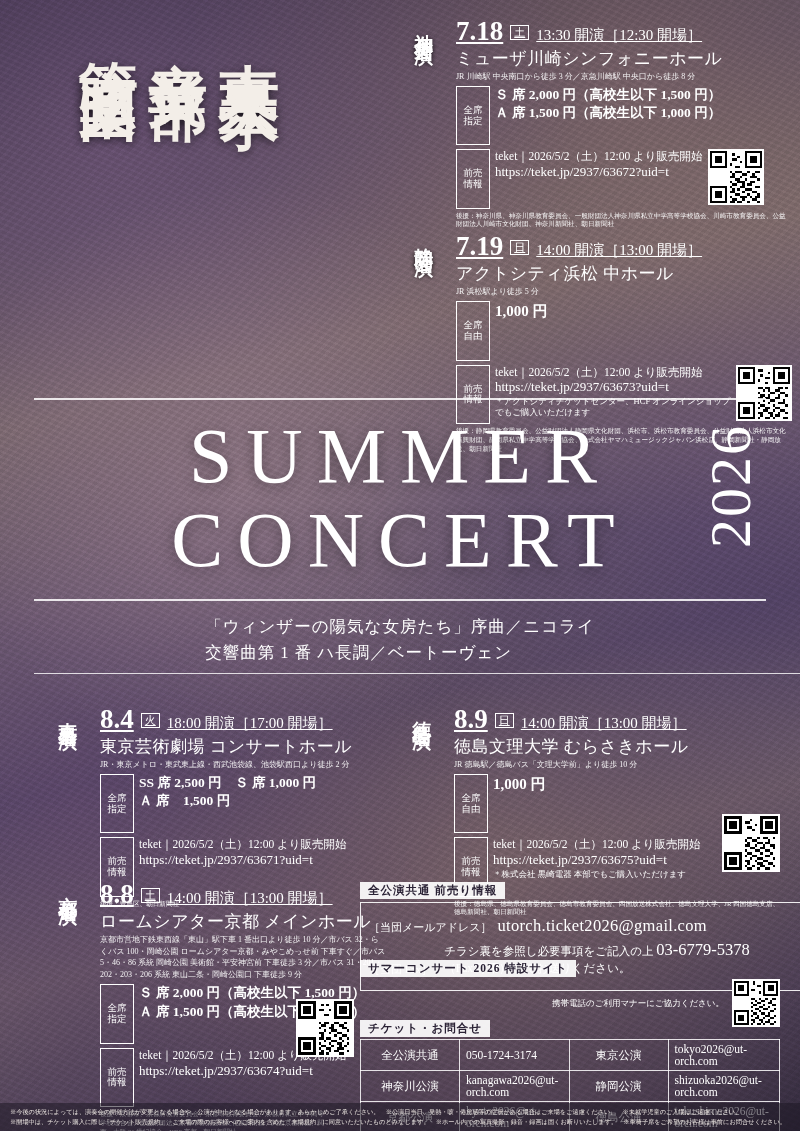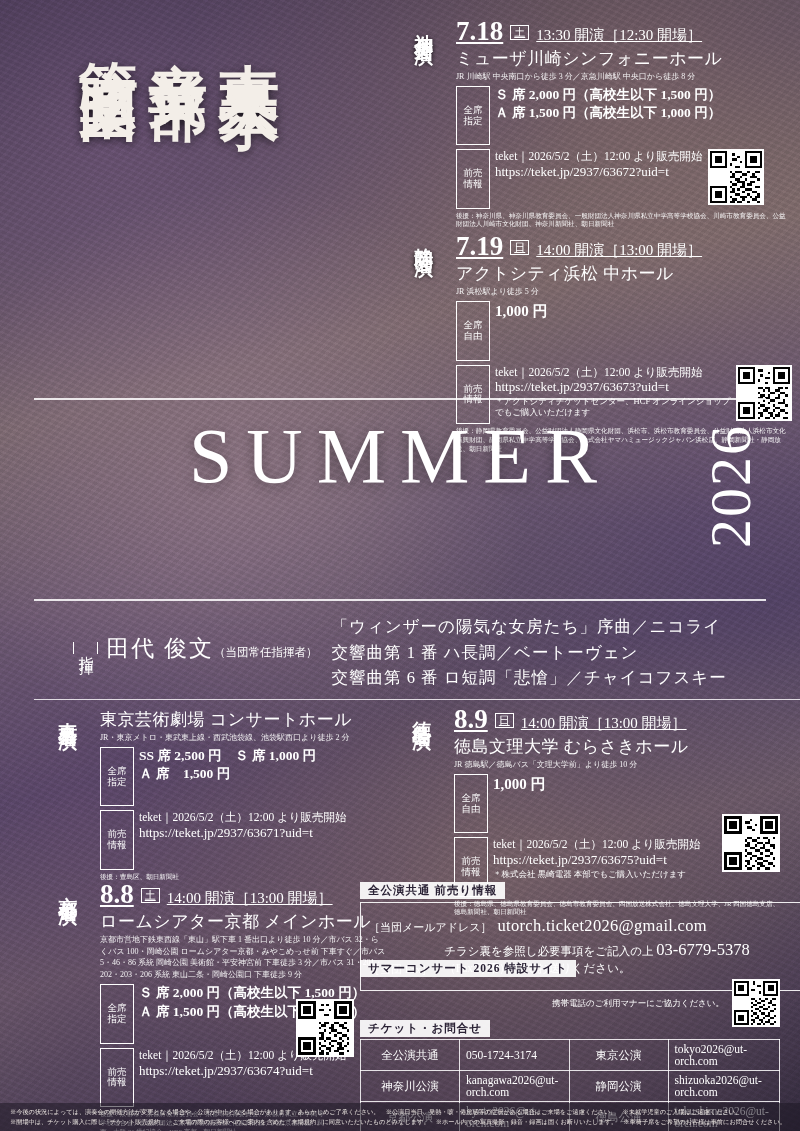--- a/index.html
+++ b/index.html
@@ -353,46 +353,45 @@
           </div>
         </div>
         <div class="support">後援：静岡県教育委員会、公益財団法人静岡県文化財団、浜松市、浜松市教育委員会、公益財団法人浜松市文化振興財団、静岡県私立中学高等学校協会、株式会社ヤマハミュージックジャパン浜松店、静岡新聞社・静岡放送、朝日新聞社</div>
       </div>
     </div>
   </div>
 
   <div class="sc-wrap">
     <div class="sc-rule top"></div>
     <div class="sc-line l1">SUMMER</div>
+    <div class="sc-line l2">CONCERT</div>
     <div class="sc-year">2026</div>
     <div class="sc-rule bot"></div>
   </div>
 
   <div class="program">
     <div class="prog-inner">
-      <div class="cond">
-        <div class="lbl">指揮</div>
-        <div>
-          <span class="name">田代 俊文</span><span class="sub">（当団常任指揮者）</span>
-        </div>
-      </div>
       <div class="pieces">
         <div class="p1">「ウィンザーの陽気な女房たち」序曲／ニコライ</div>
         <div>交響曲第 1 番 ハ長調／ベートーヴェン</div>
-        <div>交響曲第 6 番 ロ短調「悲愴」／チャイコフスキー</div>
       </div>
     </div>
     <div class="prog-rule" style="margin-top:8px;position:relative;"></div>
   </div>
 
   <div class="low">
 
     <div class="lc" style="position:absolute;left:56px;top:0;width:330px;">
       <div class="vlabel">東京公演</div>
       <div class="body">
+        <div class="dateline">
+          <span class="date">8.4</span>
+          <span class="dow">火</span>
+          <span class="time">18:00 開演［17:00 開場］</span>
+        </div>
         <div class="venue">東京芸術劇場 コンサートホール</div>
         <div class="access">JR・東京メトロ・東武東上線・西武池袋線、池袋駅西口より徒歩 2 分</div>
         <div class="price-row">
           <div class="tagbox">全席
 指定</div>
           <div class="prices">
             <div>SS 席 2,500 円　Ｓ 席 1,000 円</div>
             <div>Ａ 席　1,500 円</div>
           </div>
         </div>

